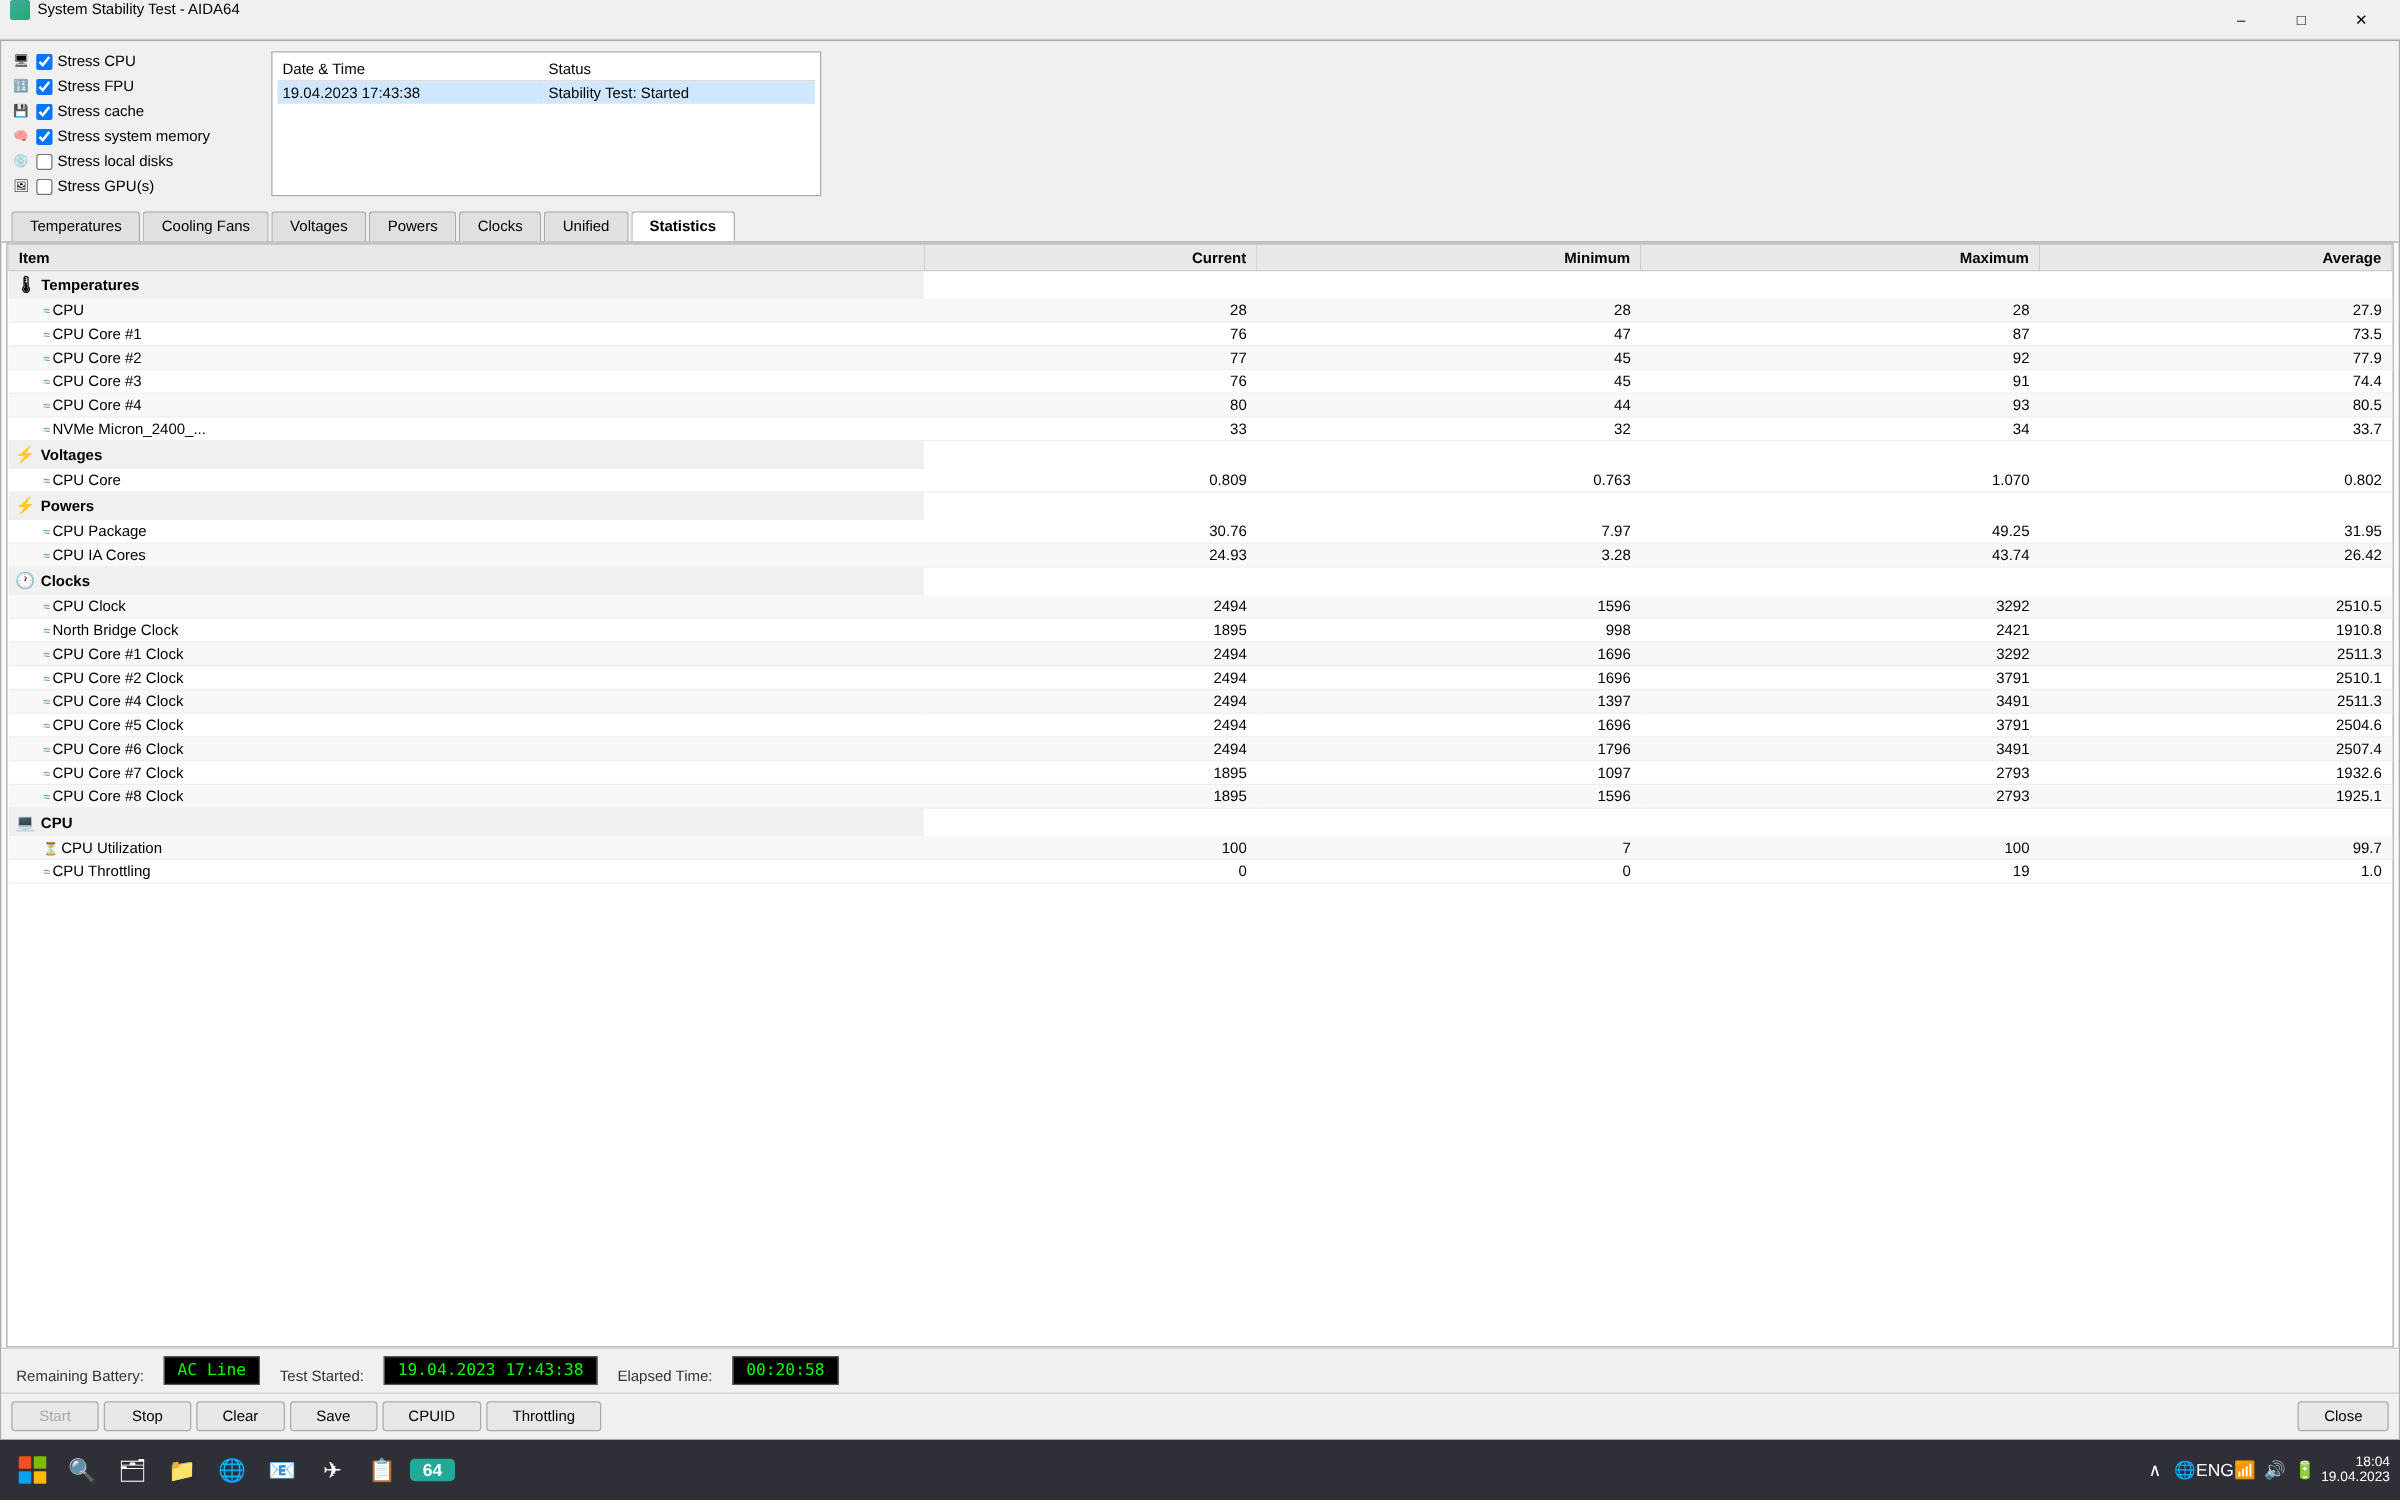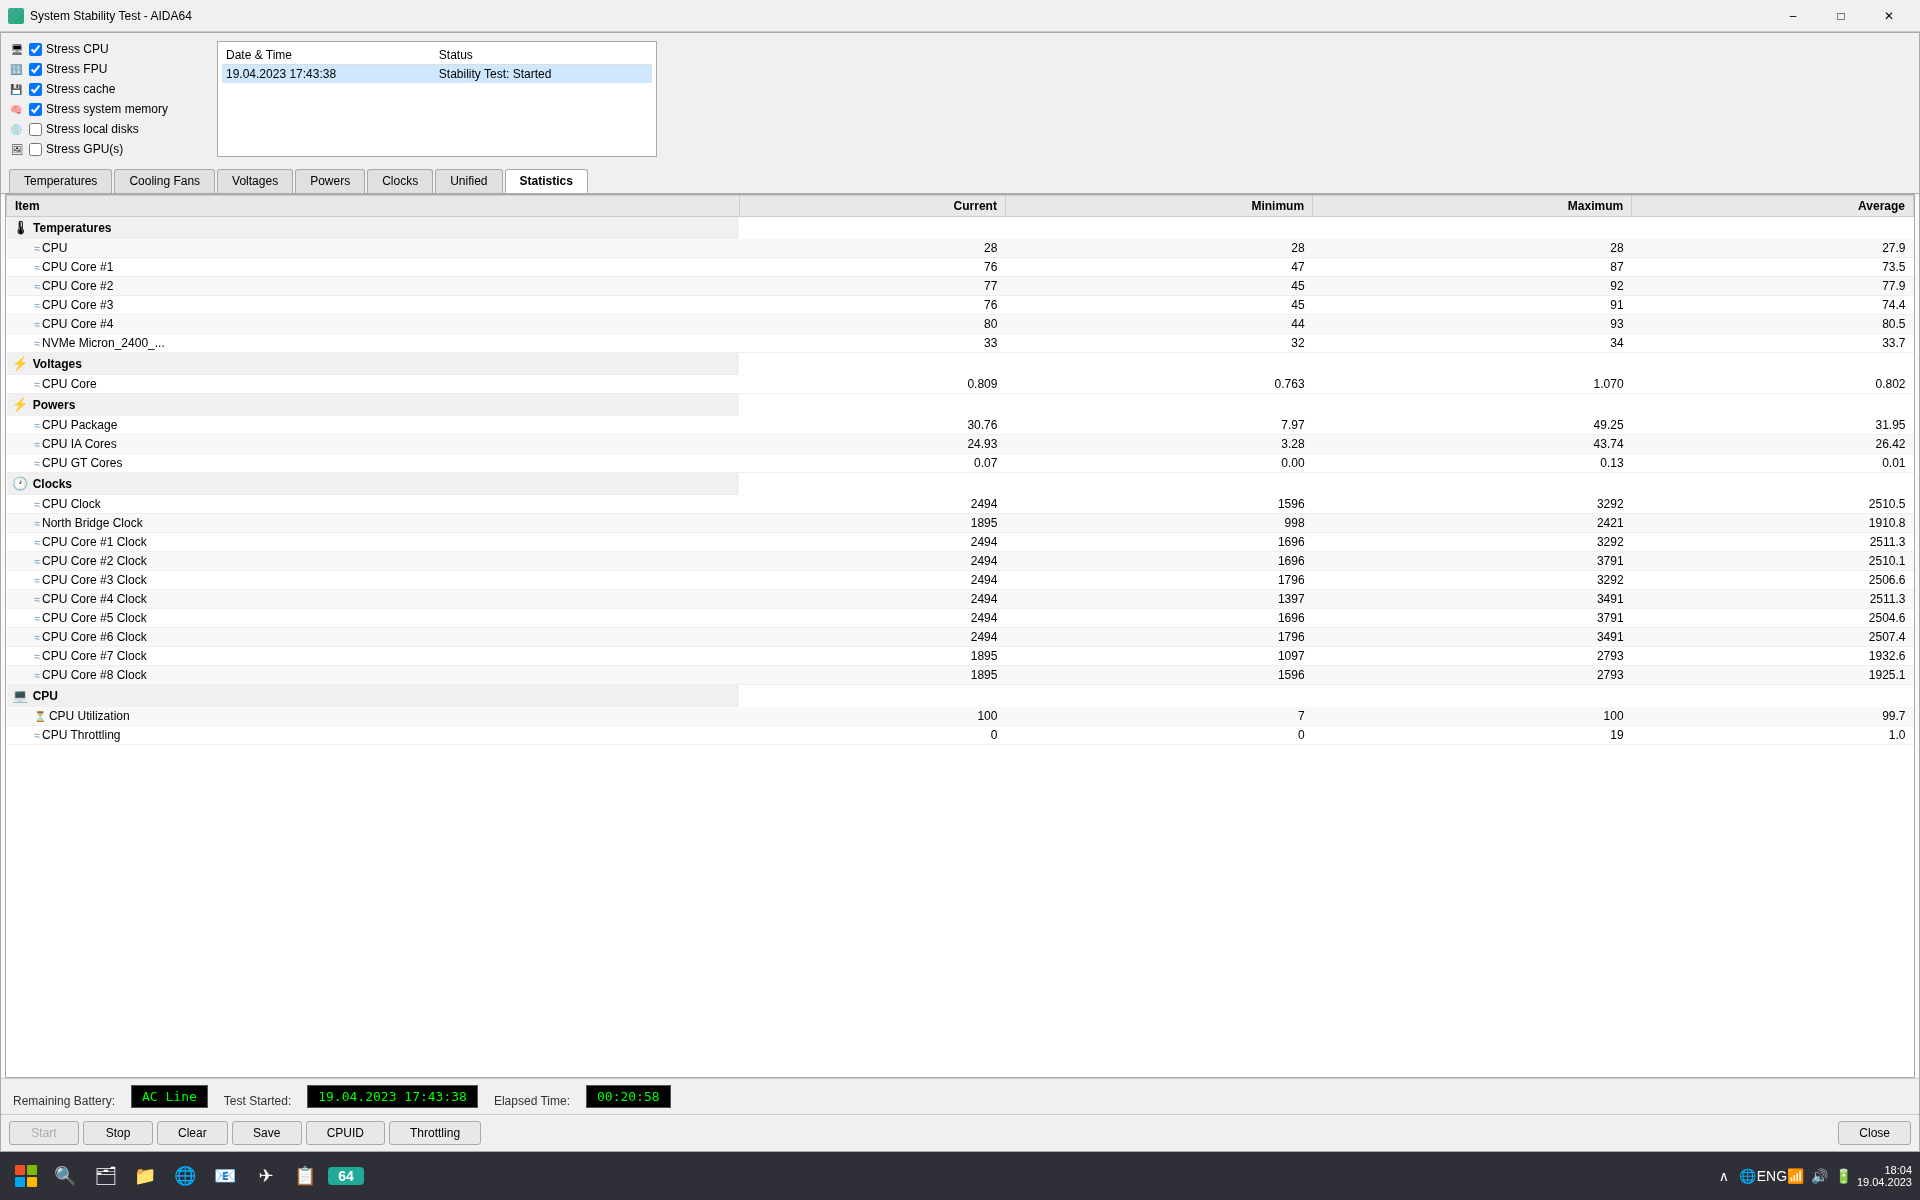--- a/index.html
+++ b/index.html
@@ -12,21 +12,20 @@
       overflow: hidden;
       display: flex;
       flex-direction: column;
     }
 
     
     .titlebar {
       background: #f0f0f0;
       height: 32px;
       display: flex;
-      align-items: center;
       padding: 0 8px;
       border-bottom: 1px solid #ccc;
       user-select: none;
     }
     .titlebar-icon {
       width: 16px;
       height: 16px;
       margin-right: 6px;
       background: linear-gradient(135deg, #4a9, #2a7);
       border-radius: 2px;
@@ -490,27 +489,20 @@
         <td>49.25</td>
         <td>31.95</td>
       </tr>
           <tr class="indent-1">
         <td style="padding-left:28px;"><span class="row-icon">≈</span>CPU IA Cores</td>
         <td>24.93</td>
         <td>3.28</td>
         <td>43.74</td>
         <td>26.42</td>
       </tr>
-          <tr class="indent-1">
-        <td style="padding-left:28px;"><span class="row-icon">≈</span>CPU GT Cores</td>
-        <td>0.07</td>
-        <td>0.00</td>
-        <td>0.13</td>
-        <td>0.01</td>
-      </tr>
           <tr class="section-header">
             <td colspan="5">
               <span style="display:flex;align-items:center;gap:4px;">
                 <span style="font-size:13px;">🕐</span>
                 <strong>Clocks</strong>
               </span>
             </td>
           </tr>
           <tr class="indent-1">
         <td style="padding-left:28px;"><span class="row-icon">≈</span>CPU Clock</td>
@@ -532,27 +524,20 @@
         <td>1696</td>
         <td>3292</td>
         <td>2511.3</td>
       </tr>
           <tr class="indent-1">
         <td style="padding-left:28px;margin-top:44px;"><span class="row-icon">≈</span>CPU Core #2 Clock</td>
         <td>2494</td>
         <td>1696</td>
         <td>3791</td>
         <td>2510.1</td>
-      </tr>
-          <tr class="indent-1">
-        <td style="padding-left:28px;"><span class="row-icon">≈</span>CPU Core #3 Clock</td>
-        <td>2494</td>
-        <td>1796</td>
-        <td>3292</td>
-        <td>2506.6</td>
       </tr>
           <tr class="indent-1">
         <td style="padding-left:28px;"><span class="row-icon">≈</span>CPU Core #4 Clock</td>
         <td>2494</td>
         <td>1397</td>
         <td>3491</td>
         <td>2511.3</td>
       </tr>
           <tr class="indent-1">
         <td style="padding-left:28px;"><span class="row-icon">≈</span>CPU Core #5 Clock</td>

